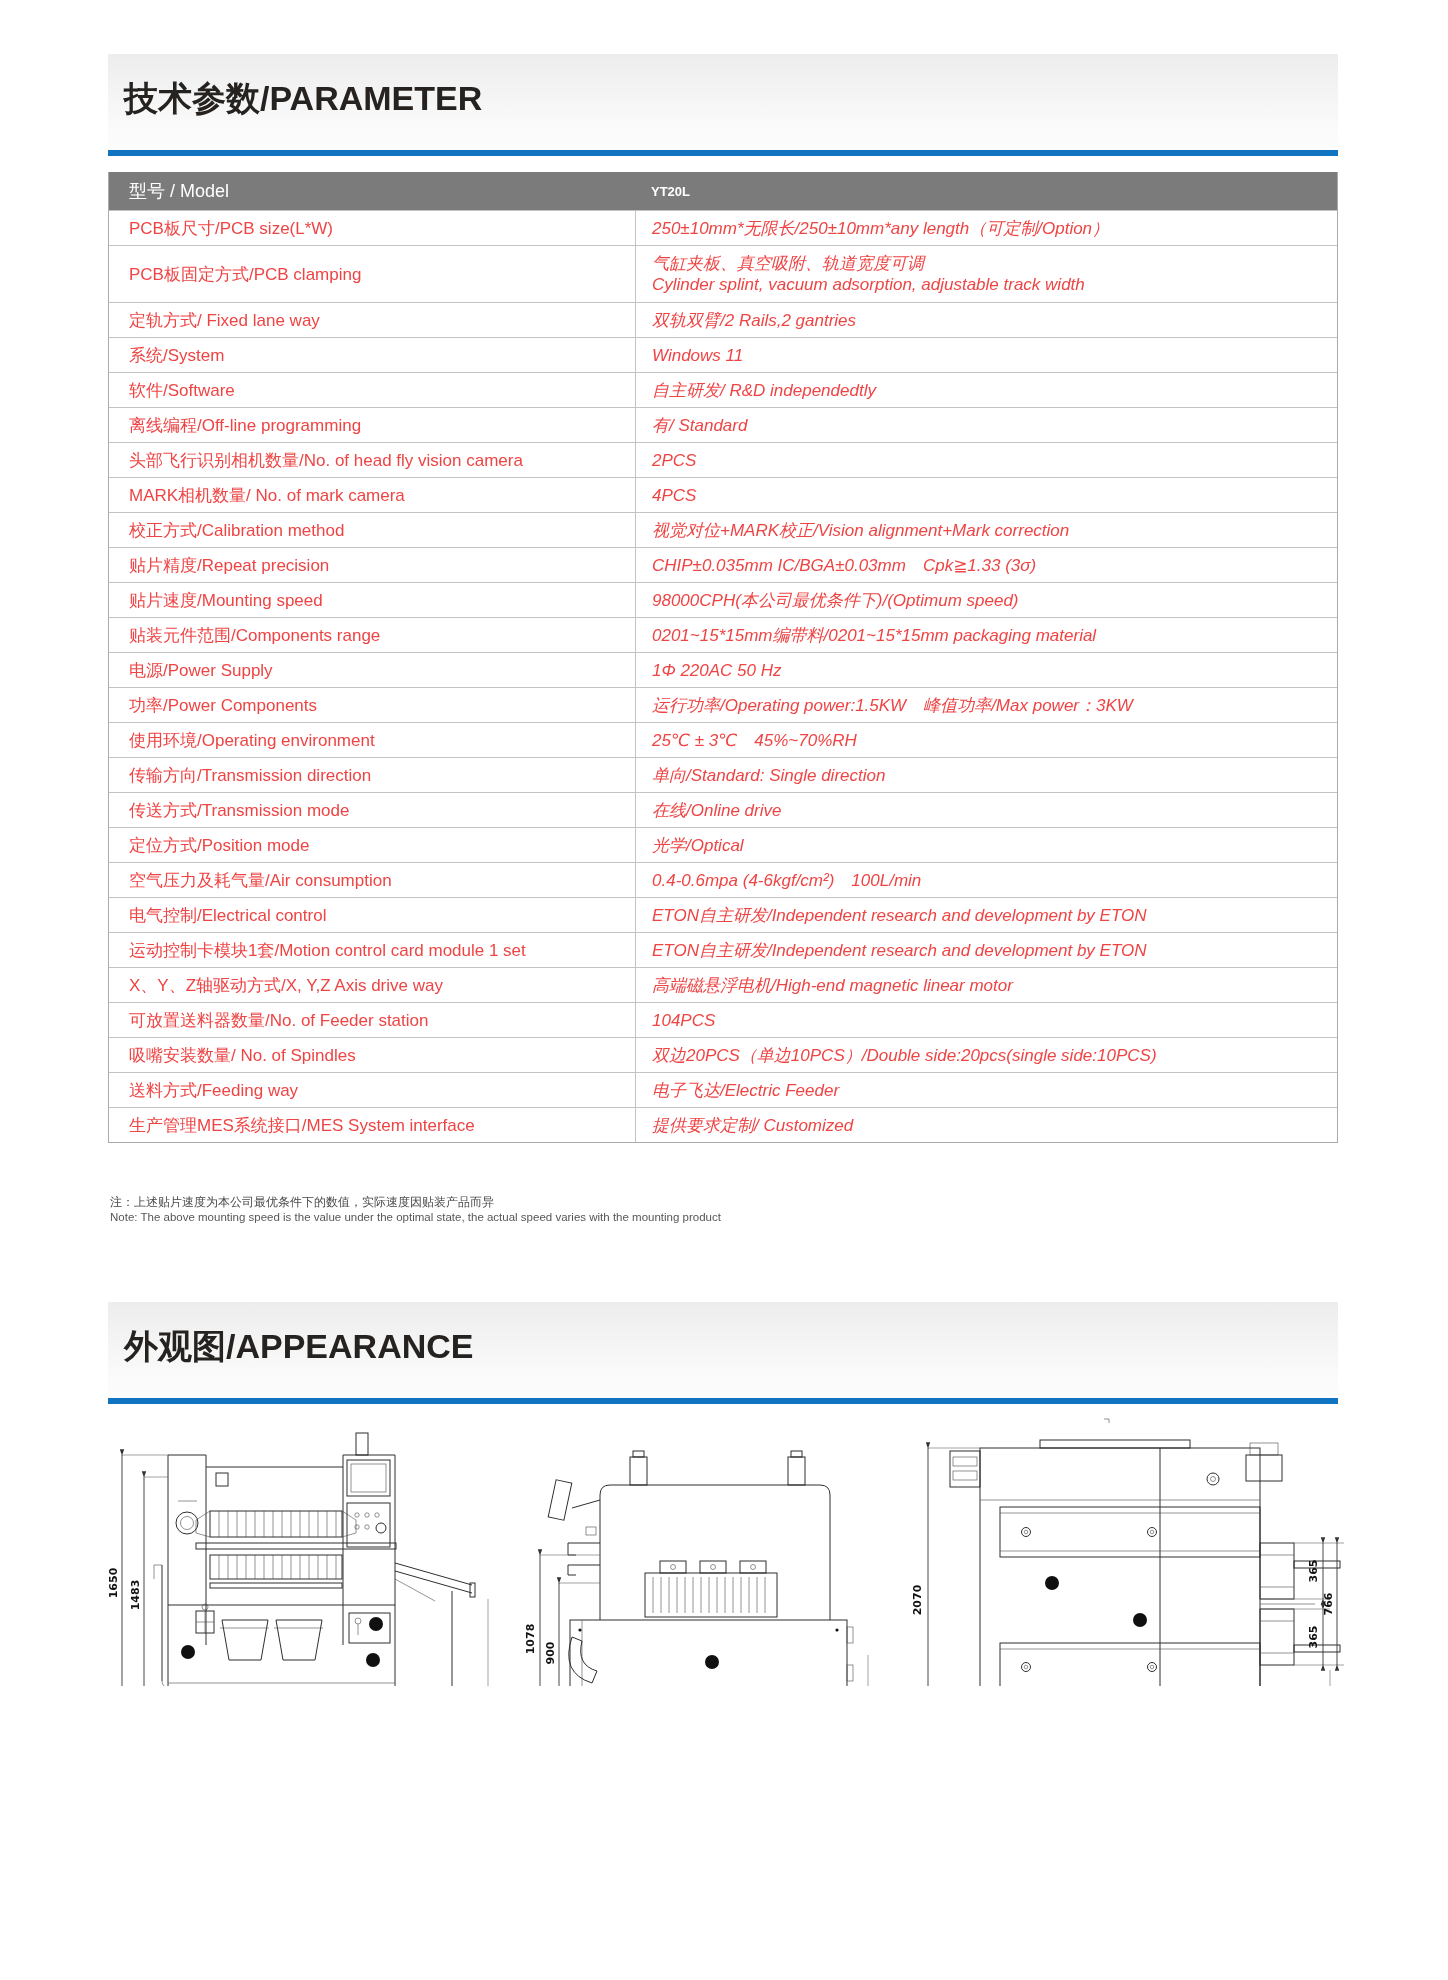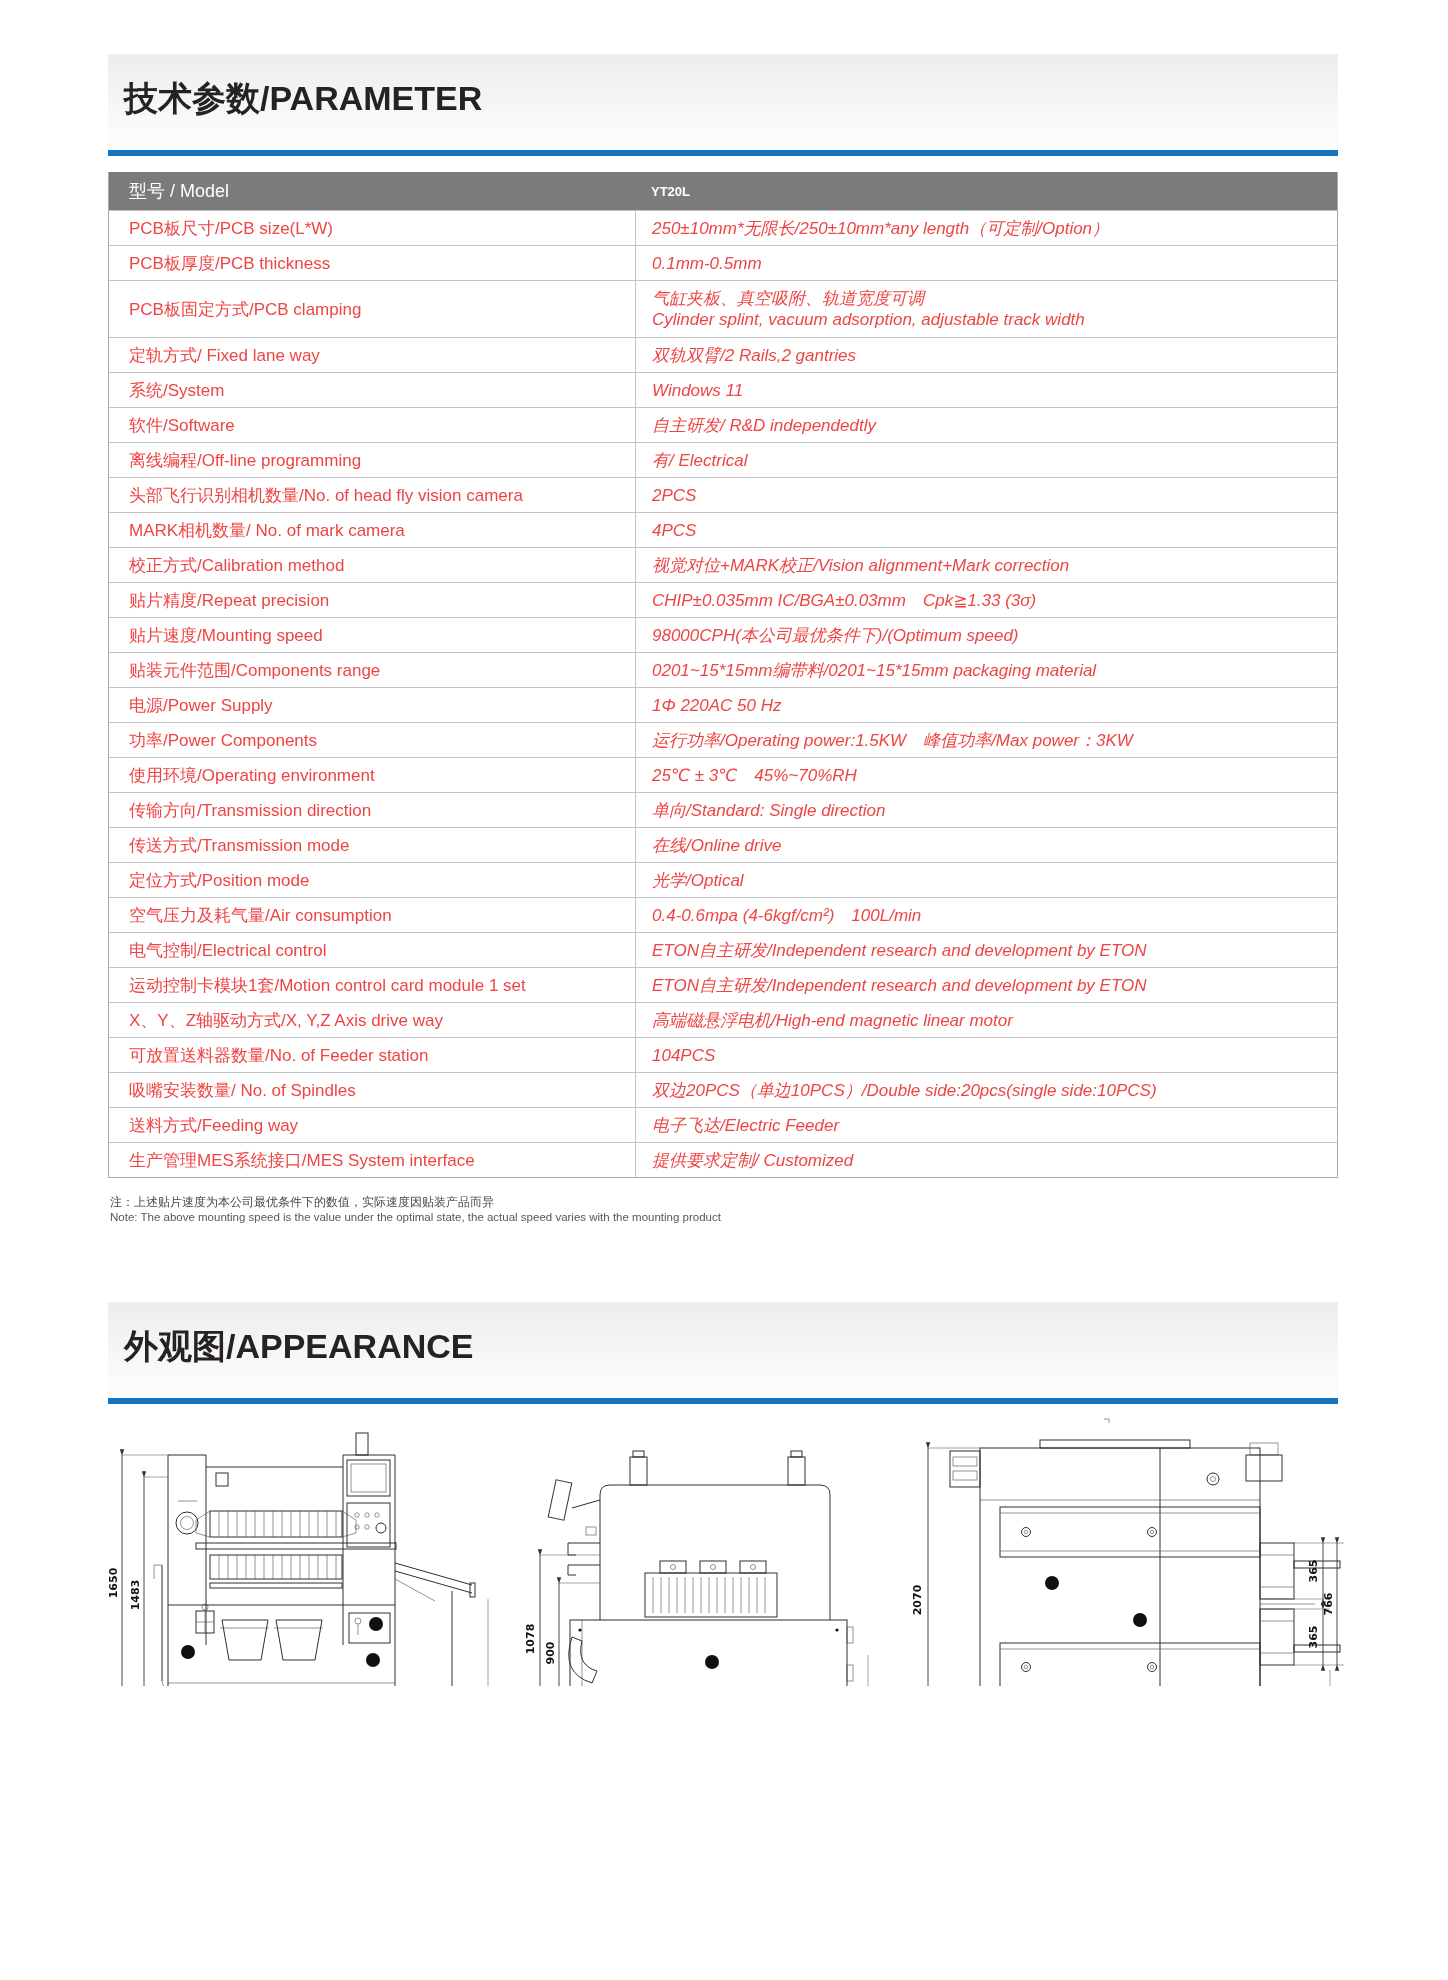--- a/index.html
+++ b/index.html
@@ -54,24 +54,20 @@
   <div class="ptable">
     <div class="thead">
       <div class="th label">型号 / Model</div>
       <div class="th value">YT20L</div>
     </div>
     <div class="tbody">
         <div class="trow">
           <div class="td label">PCB板尺寸/PCB size(L*W)</div>
           <div class="td value">250±10mm*无限长/250±10mm*any length（可定制/Option）</div>
         </div>
-        <div class="trow">
-          <div class="td label">PCB板厚度/PCB thickness</div>
-          <div class="td value">0.1mm-0.5mm</div>
-        </div>
         <div class="trow tall">
           <div class="td label">PCB板固定方式/PCB clamping</div>
           <div class="td value">
             <div>气缸夹板、真空吸附、轨道宽度可调</div>
             <div>Cylinder splint, vacuum adsorption, adjustable track width</div>
           </div>
         </div>
         <div class="trow">
           <div class="td label">定轨方式/ Fixed lane way</div>
           <div class="td value">双轨双臂/2 Rails,2 gantries</div>
@@ -79,21 +75,21 @@
         <div class="trow">
           <div class="td label">系统/System</div>
           <div class="td value">Windows 11</div>
         </div>
         <div class="trow">
           <div class="td label">软件/Software</div>
           <div class="td value">自主研发/ R&amp;D independedtly</div>
         </div>
         <div class="trow">
           <div class="td label">离线编程/Off-line programming</div>
-          <div class="td value">有/ Electrical</div>
+          <div class="td value">有/ Standard</div>
         </div>
         <div class="trow">
           <div class="td label">头部飞行识别相机数量/No. of head fly vision camera</div>
           <div class="td value">2PCS</div>
         </div>
         <div class="trow">
           <div class="td label">MARK相机数量/ No. of mark camera</div>
           <div class="td value">4PCS</div>
         </div>
         <div class="trow">

